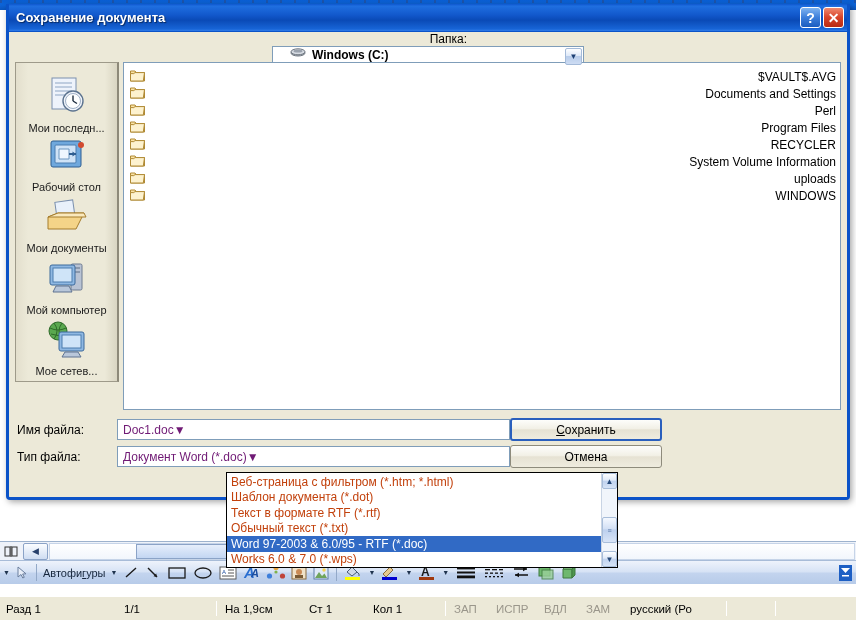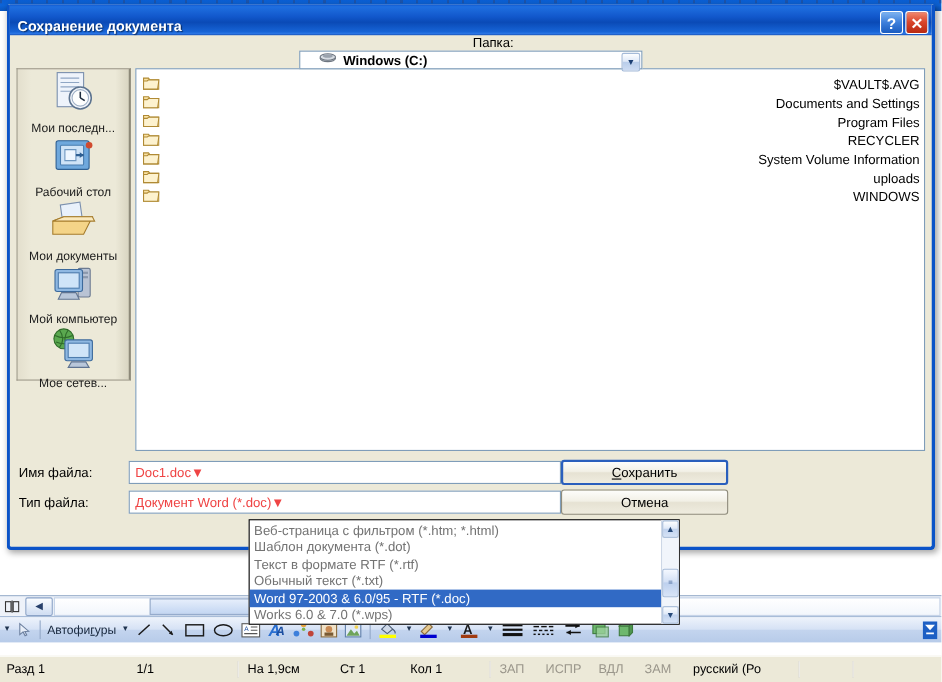--- a/index.html
+++ b/index.html
@@ -88,21 +88,21 @@
     position: absolute; left: 6px; top: 4px; width: 844px; height: 496px;
     background: #ece9d8;
     border: 3px solid #0b53c8;
     border-top: none;
     border-radius: 0 0 4px 4px;
     box-shadow: 2px 2px 6px rgba(0,0,0,.35);
   }
   .titlebar {
     height: 28px;
     background: linear-gradient(to bottom, #0e57cf 0%, #1f6fe0 8%, #1157cb 42%, #0a4ab6 60%, #1764d6 92%, #2f7ae8 100%);
-    display: flex; align-items: flex-end; padding: 0 3px 0 7px;
+    display: flex; align-items: center; padding: 0 3px 0 7px;
     border-bottom: 1px solid #0b53c8;
   }
   .titlebar .title {
     color: #ffffff; font-size: 13px; font-weight: bold;
     text-shadow: 1px 1px 1px rgba(0,0,0,.5);
     flex: 1;
   }
   .tbtn {
     width: 21px; height: 21px; margin-left: 2px;
     border: 1px solid #ffffff; border-radius: 3px;
@@ -134,26 +134,26 @@
     font-size: 8px; color: #1c3f73;
   }
   .toolbar-icons { display: flex; align-items: center; margin-left: 12px; gap: 1px; }
   .tbi { width: 24px; height: 23px; display:flex; align-items:center; justify-content:center; border-radius:3px; }
   .tbi-sep { width:1px; height:17px; background:#aab6c6; margin:0 3px; }
   .tb-text { font-size: 12px; color: #a21caf; margin-left: 8px; font-family: Liberation Mono, monospace; }
 
   
   .body-row { display: flex; padding: 0 6px; }
   .places {
-    width: 104px; height: 284px;
+    width: 104px; height: 320px;
     background: linear-gradient(to right,#e3dfcd 0%,#ece9d8 12%,#ece9d8 88%,#d9d5c2 100%);
     border: 1px solid #9e9a8a;
     border-right: 2px solid #8d8979;
     display: flex; flex-direction: column; align-items: center;
-    padding-top: 0;
+    padding-top: 12px;
   }
   .place {
     width: 98px; height: 66px; display:flex; flex-direction: column;
     align-items: center; justify-content: flex-start; gap: 1px;
   }
   .place .plabel { font-size: 11px; color: #1a1a1a; white-space: nowrap; }
 
   .filelist {
     flex: 1; height: 348px; margin-left: 4px;
     background: #ffffff; border: 1px solid #7f9db9;
@@ -163,41 +163,41 @@
   .frow { height: 17px; display: flex; align-items: center; gap: 6px; font-size: 12px; color: #000; justify-content: space-between; }
 
   
   .fields { padding: 6px 6px 0 6px; }
   .frow2 { display: flex; align-items: center; height: 27px; }
   .lbl2 { width: 102px; padding-left: 2px; font-size: 12px; color: #000; }
   .combo2 {
     width: 393px; height: 21px; background: #ffffff;
     border: 1px solid #7f9db9; position: relative;
     display:flex; align-items:center;
-    font-size: 12px; color: #ef4444;
+    font-size: 12px; color: #701a75;
   }
   .combo2 .cv2 { padding-left: 5px; }
   .btn {
     width: 152px; height: 23px; 
     background: linear-gradient(to bottom,#fdfdfb 0%,#f2f0e6 45%,#e6e2d3 52%,#efecdf 100%);
     border: 1px solid #8e8b7c; border-radius: 3px;
     font-size: 12px; color: #000;
     display:flex; align-items:center; justify-content:center;
   }
   .btn.default { border: 2px solid #2a5fbd; border-radius: 3px; }
 
   
   .droplist {
     position: absolute; left: 226px; top: 472px; width: 392px; height: 96px;
     background: #ffffff; border: 1px solid #000000;
     display: flex; z-index: 40;
   }
   .dl-items { flex: 1; padding-top: 1px; }
   .dl-item {
-    height: 15.5px; font-size: 12px; color: #737373; padding-left: 4px;
+    height: 15.5px; font-size: 12px; color: #c2410c; padding-left: 4px;
     display:flex; align-items:center; white-space: nowrap;
   }
   .dl-item.sel { background: #316ac5; color: #ffffff; }
   .dl-scroll {
     width: 16px; background: #f3f6fb;
     border-left: 1px solid #c9d4e4;
     display:flex; flex-direction: column;
   }
   .dl-arrow {
     height: 16px; background: linear-gradient(to bottom,#fdfeff,#dfe9f8 45%,#c0d2ee 50%,#d6e3f6);
@@ -580,20 +580,27 @@
                 <path d="M.5 2 L5 2 L6.2 3.5 L14.5 3.5 L14.5 12 L.5 12 Z" fill="#fbe3a4" stroke="#b08a34"></path>
                 <path d="M.5 4.6 L3.8 4.6 L5 3.6 L14.5 3.6 L13.3 12 L.5 12 Z" fill="#fdf2cf" stroke="#b08a34"></path>
               </svg></span>
           <span>Documents and Settings</span>
         </div>
         <div class="frow">
           <span><svg width="15" height="13" viewBox="0 0 15 13">
                 <path d="M.5 2 L5 2 L6.2 3.5 L14.5 3.5 L14.5 12 L.5 12 Z" fill="#fbe3a4" stroke="#b08a34"></path>
                 <path d="M.5 4.6 L3.8 4.6 L5 3.6 L14.5 3.6 L13.3 12 L.5 12 Z" fill="#fdf2cf" stroke="#b08a34"></path>
               </svg></span>
+          <span>Perl</span>
+        </div>
+        <div class="frow">
+          <span><svg width="15" height="13" viewBox="0 0 15 13">
+                <path d="M.5 2 L5 2 L6.2 3.5 L14.5 3.5 L14.5 12 L.5 12 Z" fill="#fbe3a4" stroke="#b08a34"></path>
+                <path d="M.5 4.6 L3.8 4.6 L5 3.6 L14.5 3.6 L13.3 12 L.5 12 Z" fill="#fdf2cf" stroke="#b08a34"></path>
+              </svg></span>
           <span>Program Files</span>
         </div>
         <div class="frow">
           <span><svg width="15" height="13" viewBox="0 0 15 13">
                 <path d="M.5 2 L5 2 L6.2 3.5 L14.5 3.5 L14.5 12 L.5 12 Z" fill="#fbe3a4" stroke="#b08a34"></path>
                 <path d="M.5 4.6 L3.8 4.6 L5 3.6 L14.5 3.6 L13.3 12 L.5 12 Z" fill="#fdf2cf" stroke="#b08a34"></path>
               </svg></span>
           <span>RECYCLER</span>
         </div>
         <div class="frow">

